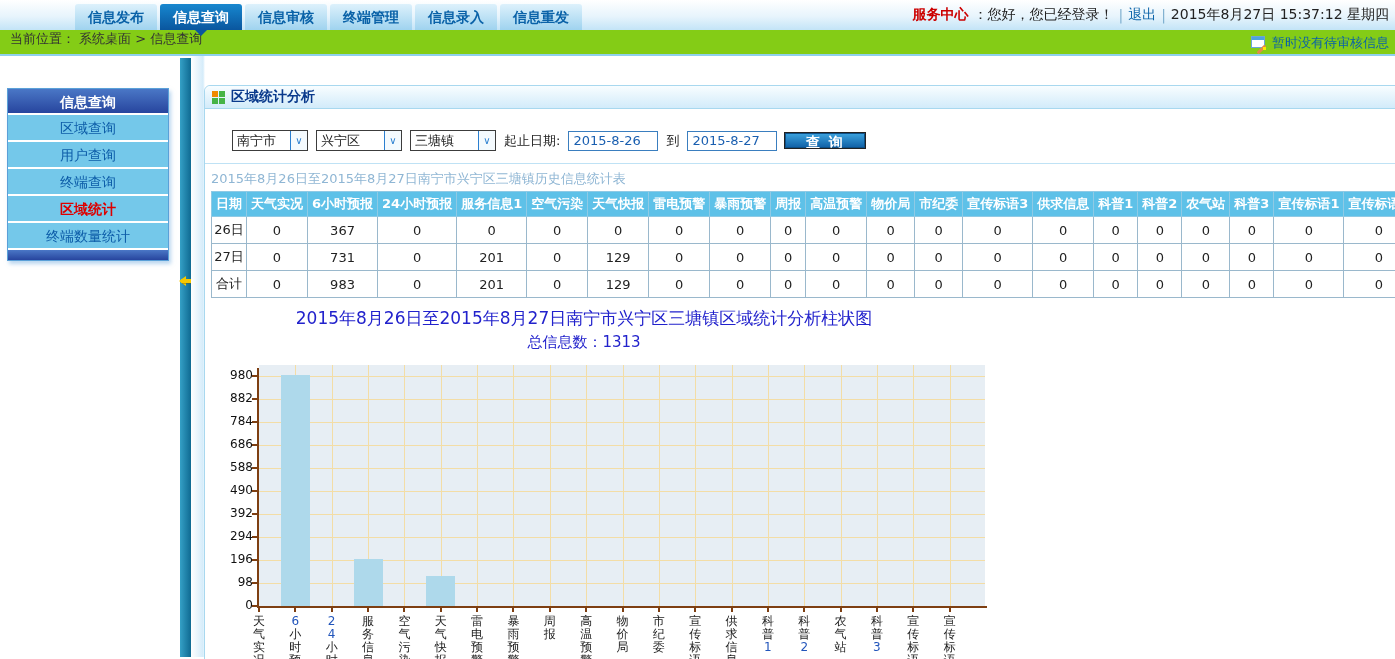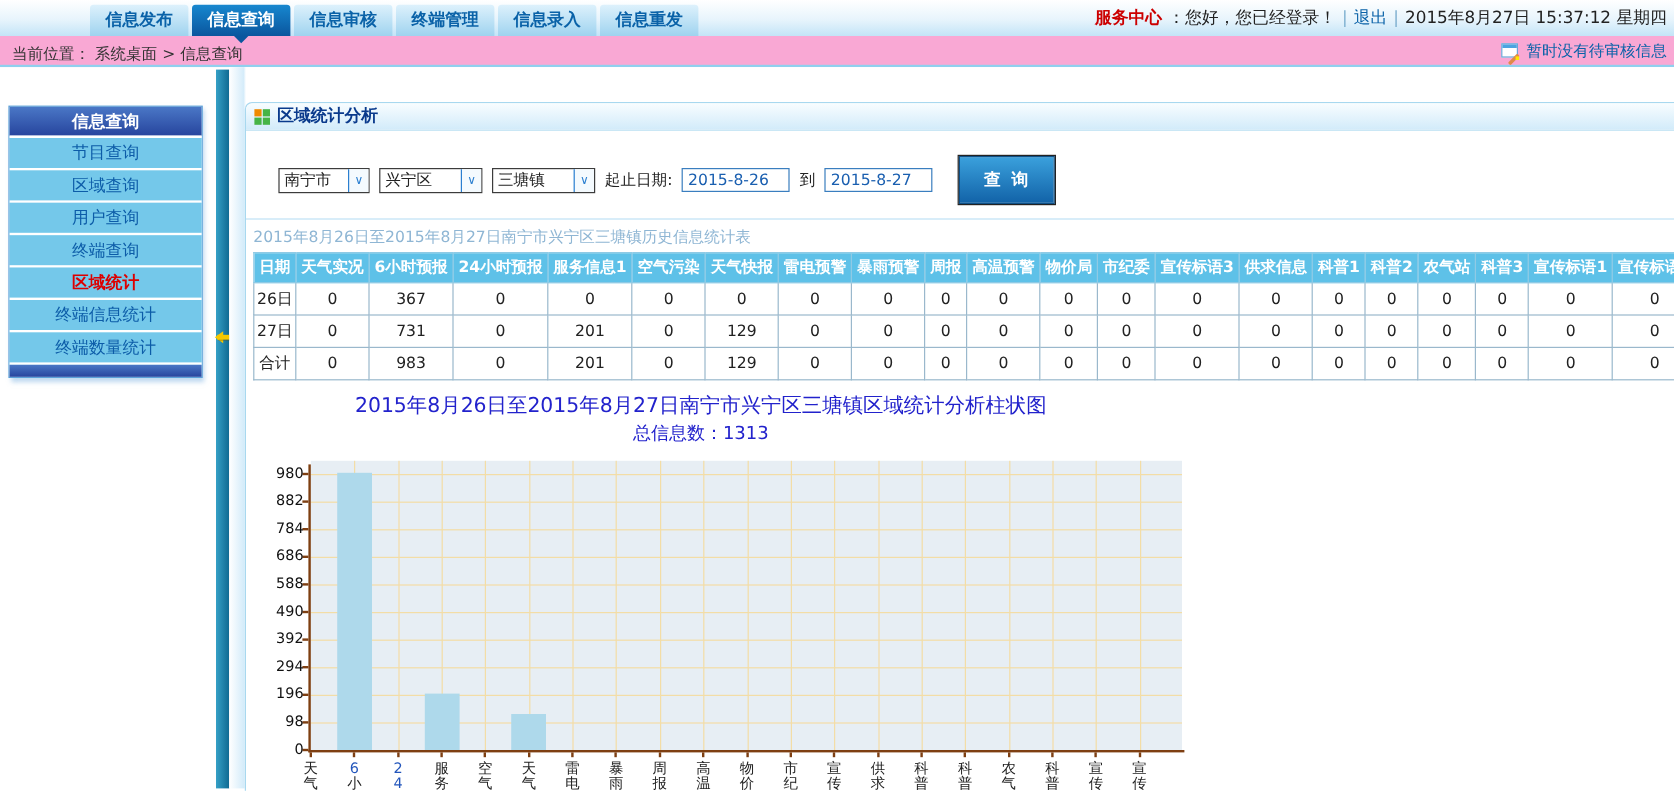--- a/index.html
+++ b/index.html
@@ -16,22 +16,22 @@
   .tab.active { background:linear-gradient(#1787cf,#0a569e); color:#fff; position:relative; }
   .tab.active::after { content:""; position:absolute; left:50%; bottom:-6px; margin-left:-6px;
     border:6px solid transparent; border-top:6px solid #0a569e; border-bottom:0; z-index:9; }
   .topbar-right { position:absolute; right:6px; top:6px; font-size:14px; color:#222;
     display:flex; align-items:center; gap:5px; white-space:nowrap; }
   .svc { color:#cc0000; font-weight:bold; }
   .sep { color:#7fb0d0; }
   .logout { color:#0a62a8; cursor:pointer; }
 
   
-  .crumbbar { position:relative; height:26px; background:#f9a8d4; border-bottom:2px solid #8fd0ee;
-    display:flex; align-items:flex-end; padding:0 10px; font-size:13px; color:#333; }
+  .crumbbar { position:relative; height:26px; background:#84cc16; border-bottom:2px solid #8fd0ee;
+    display:flex; align-items:flex-start; padding:0 10px; font-size:13px; color:#333; }
   .crumb-right { position:absolute; right:6px; top:0; height:26px; display:flex; align-items:center;
     gap:5px; color:#0a62a8; font-size:13px; cursor:pointer; }
   .note-icon { position:relative; width:16px; height:14px; }
   .note-page { position:absolute; left:0; top:0; width:14px; height:12px; background:#fff;
     border:1px solid #6aa6d8; }
   .note-bar { position:absolute; left:1px; top:1px; width:12px; height:3px; background:#4da3e0; }
   .note-pencil { position:absolute; right:0px; bottom:-1px; width:11px; height:3px;
     background:#e08a4a; transform:rotate(-45deg); border-radius:1px; }
   .note-tip { position:absolute; right:1px; bottom:0px; width:3px; height:3px; background:#ffe800; }
 
@@ -75,23 +75,23 @@
   .selectbox { display:inline-flex; align-items:center; height:21px; border:1px solid #3c3c3c;
     background:#fff; cursor:pointer; }
   .selectbox .val { padding:0 4px; white-space:nowrap; }
   .selectbox .arrow { width:17px; align-self:stretch; display:flex; align-items:center;
     justify-content:center; color:#2b7fd0; border-left:1px solid #2b7fd0; font-size:10px;
     background:#f4fafe; }
   .sel-city { width:76px; } .sel-district { width:86px; } .sel-town { width:86px; }
   .selectbox .val { flex:1; }
   .date-input { width:90px; height:20px; border:1px solid #3a7ebf; color:#1a5fb0;
     font-size:13px; padding:0 4px; font-family:inherit; }
-  .search-btn { width:80px; height:40px; margin-left:14px; color:#fff; font-size:14px;
+  .search-btn { width:80px; height:15px; color:#fff; font-size:14px;
     font-weight:bold; letter-spacing:2px; background:linear-gradient(#3aa0dc,#1263a8);
-    border:1px solid #0d4f86; outline:1px solid #222; cursor:pointer; font-family:inherit; }
+    border:1px solid #0d4f86; outline:1px solid #222; cursor:pointer; font-family:inherit;text-decoration:underline; }
 
   .table-caption { color:#8fb6d4; font-size:13px; padding:6px 0 3px 6px; }
   table.stats { border-collapse:collapse; margin-left:6px; width:calc(100% - 2px);
     font-size:13px; text-align:center; }
   table.stats th { background:#5ec1e8; color:#fff; font-weight:bold; white-space:nowrap;
     border:1px solid #8fcae5; padding:3px 4px; }
   table.stats td { border:1px solid #9ab8cc; padding:4px 2px; color:#222; white-space:nowrap; }
 
   .chart-block { width:758px; text-align:center; }
   .chart-title { color:#2222cc; font-size:17px; margin-top:9px; white-space:nowrap; }
@@ -145,26 +145,24 @@
         <i class="note-tip"></i>
     </span>
     <span>暂时没有待审核信息</span>
   </div>
 </div>
 
 <div class="content">
   <div class="sidebar">
     <div class="sb-header">信息查询</div>
     <div id="sb-items">
-        <div class="sb-item">节目查询</div>
         <div class="sb-item">区域查询</div>
         <div class="sb-item">用户查询</div>
         <div class="sb-item">终端查询</div>
         <div class="sb-item active">区域统计</div>
-        <div class="sb-item">终端信息统计</div>
         <div class="sb-item">终端数量统计</div>
       </div>
     <div class="sb-footer"></div>
   </div>
 
   <div class="divider">
     <span class="collapse-arrow">
       <i class="arr-head"></i>
         <i class="arr-shaft"></i>
     </span>

